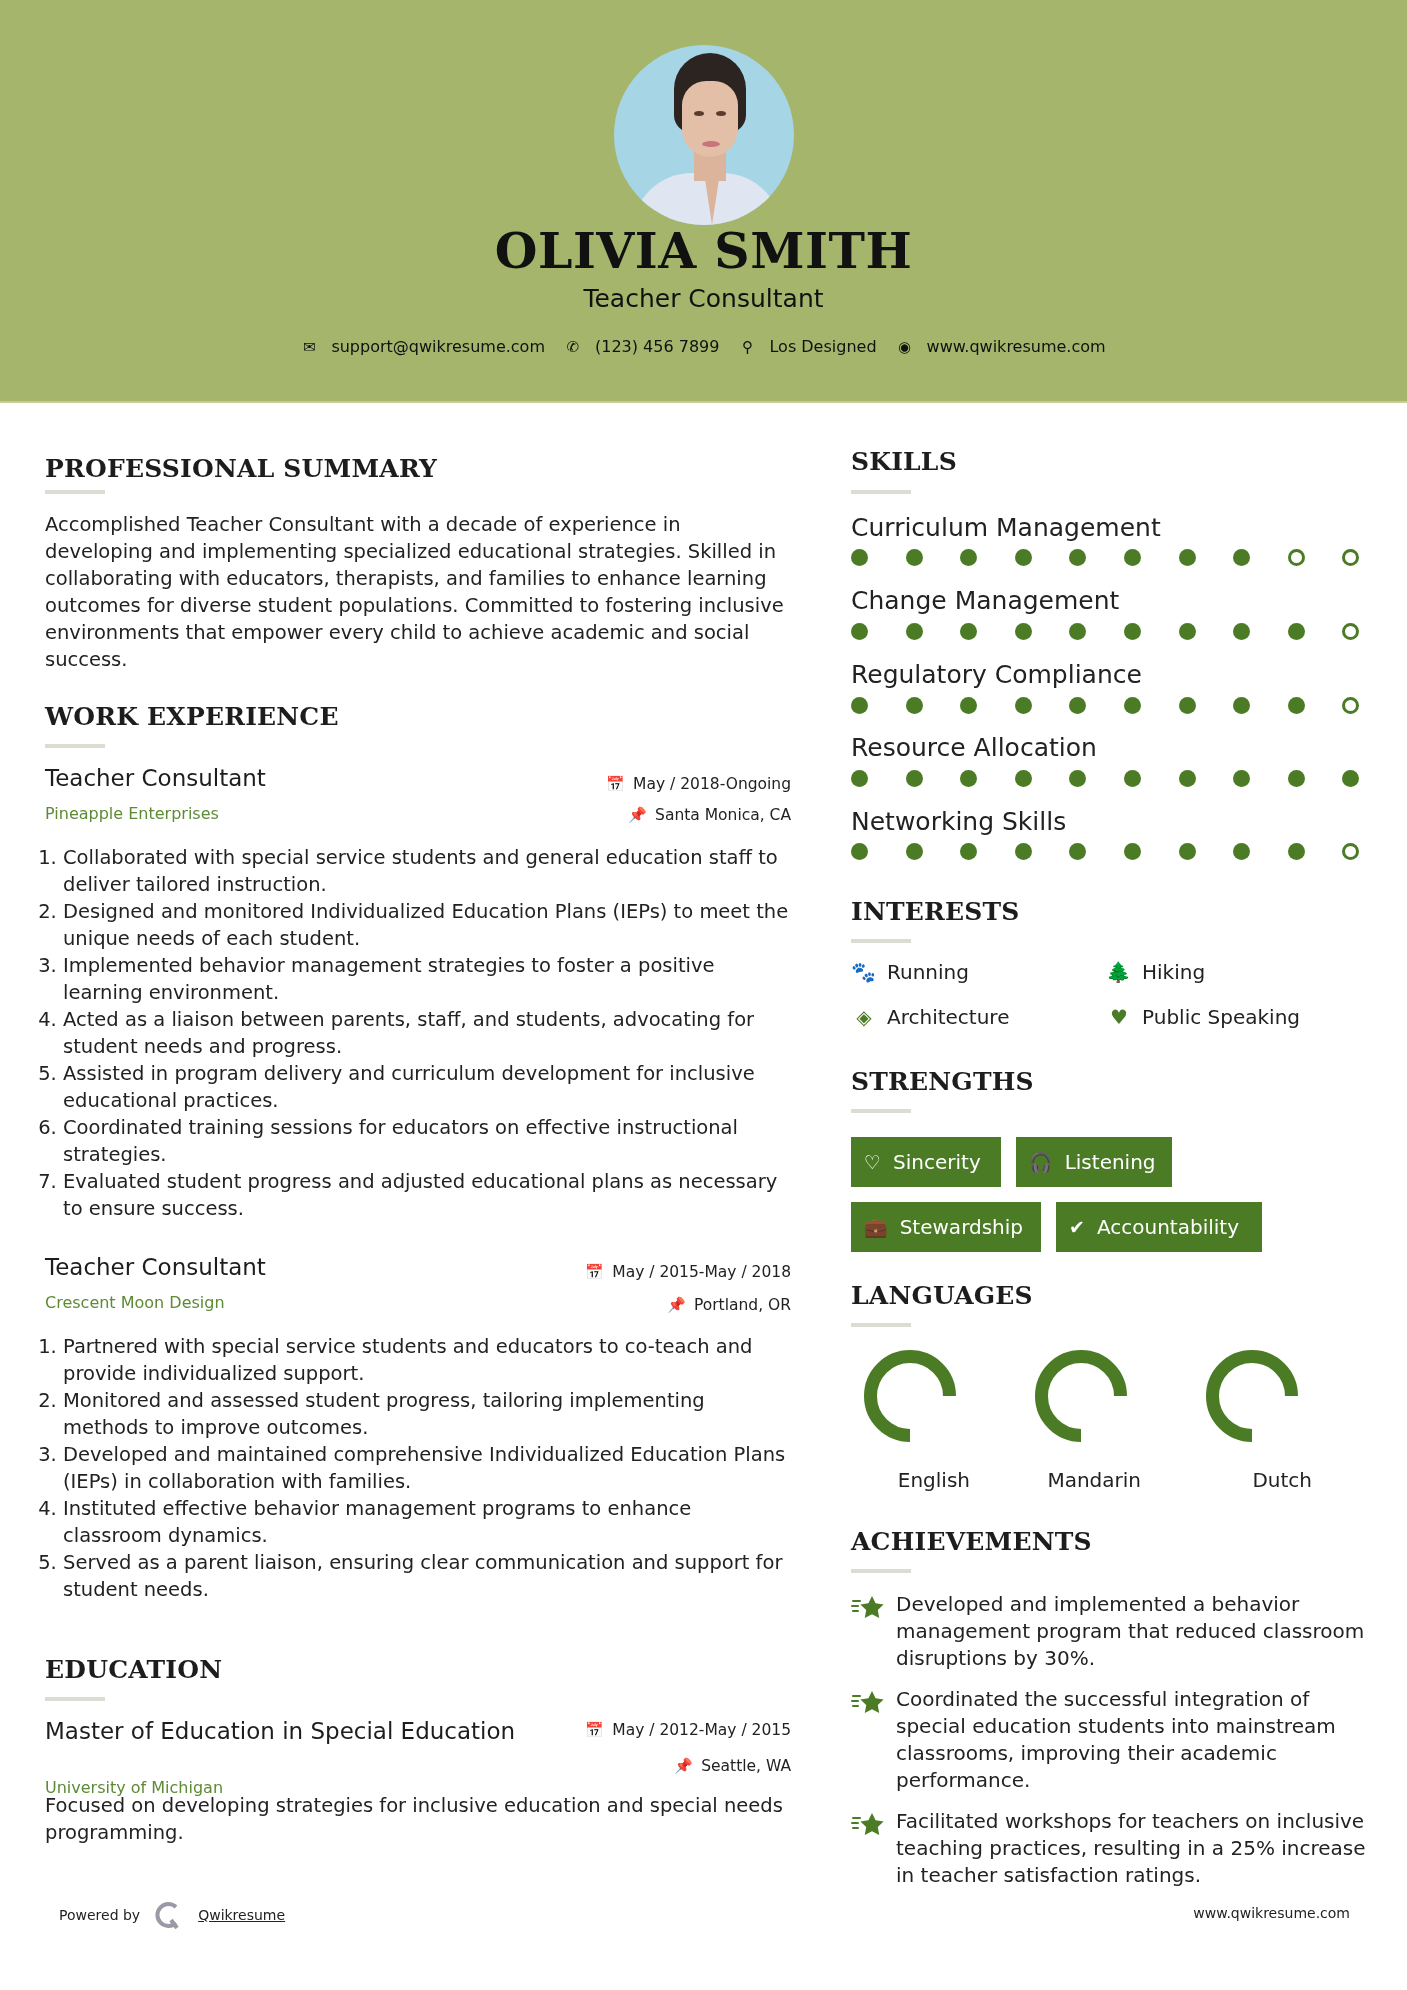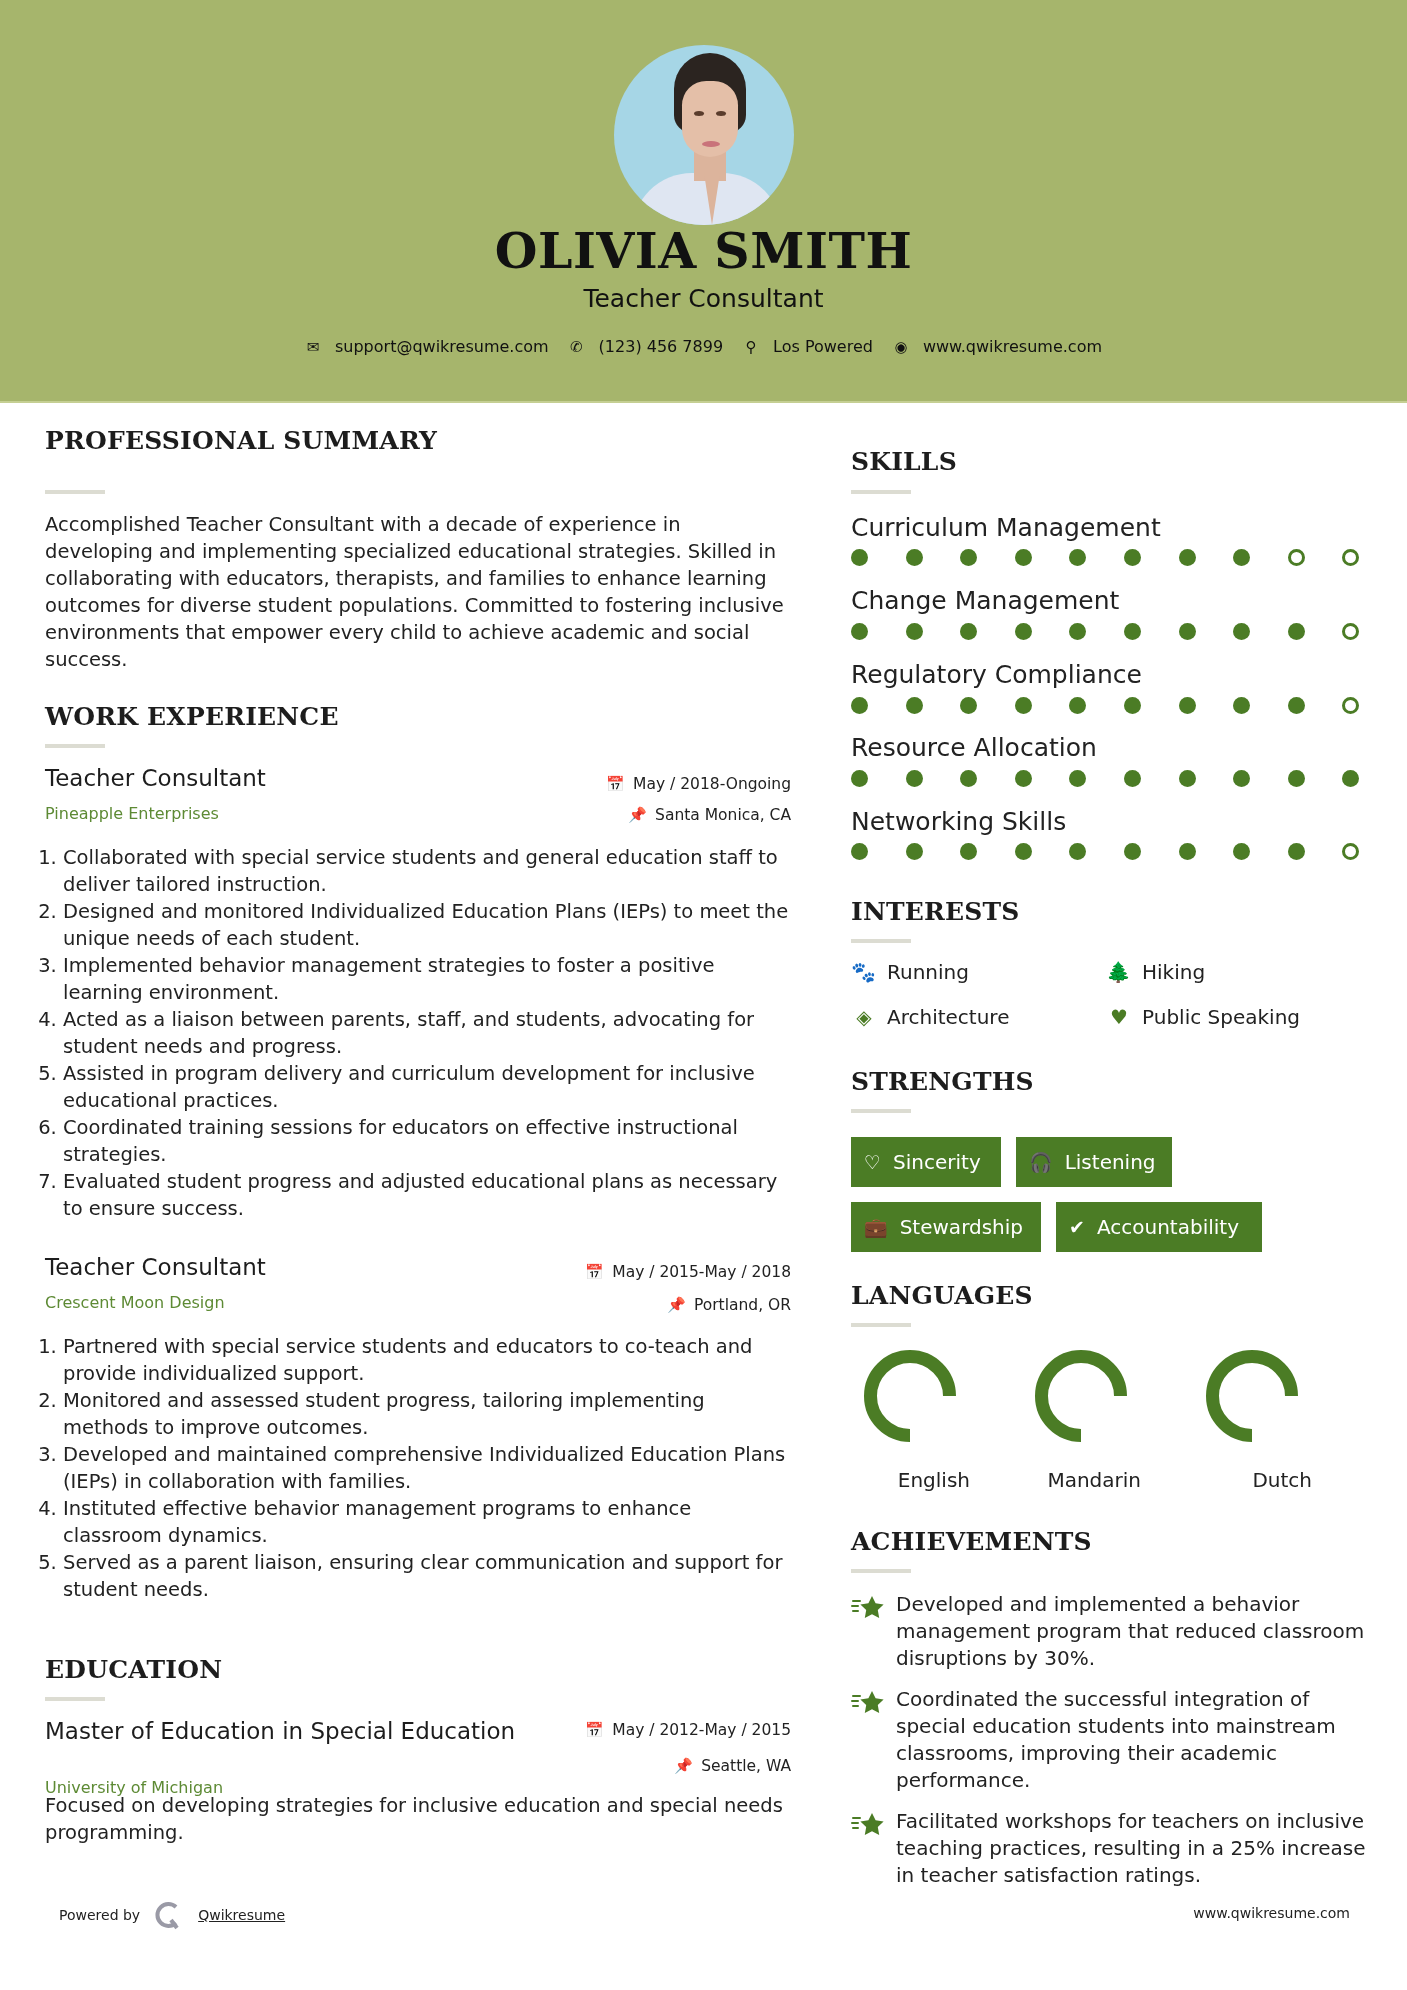--- a/index.html
+++ b/index.html
@@ -84,30 +84,30 @@
     <div class="contact">
       <span class="ic">✉</span>
       <span>support@qwikresume.com</span>
     </div>
     <div class="contact">
       <span class="ic">✆</span>
       <span>(123) 456 7899</span>
     </div>
     <div class="contact">
       <span class="ic">⚲</span>
-      <span>Los Powered</span>
+      <span>Los Designed</span>
     </div>
     <div class="contact">
       <span class="ic">◉</span>
       <span>www.qwikresume.com</span>
     </div>
   </div>
 </div>
 
-<div class="sec-title" style="left:45px;top:426px">PROFESSIONAL SUMMARY</div>
+<div class="sec-title" style="left:45px;top:454px">PROFESSIONAL SUMMARY</div>
 <div class="sec-rule" style="left:45px;top:490px"></div>
 <div class="para" style="left:45px;top:511px;width:740px">Accomplished Teacher Consultant with a decade of experience in developing and implementing specialized educational strategies. Skilled in collaborating with educators, therapists, and families to enhance learning outcomes for diverse student populations. Committed to fostering inclusive environments that empower every child to achieve academic and social success.</div>
 
 <div class="sec-title" style="left:45px;top:702px">WORK EXPERIENCE</div>
 <div class="sec-rule" style="left:45px;top:744px"></div>
 
 <div class="job-title" style="left:45px;top:765px">Teacher Consultant</div>
 <div class="meta" style="left:480px;top:775px;width:311px">
   <span class="mi">📅</span>
     <span>May / 2018-Ongoing</span>

